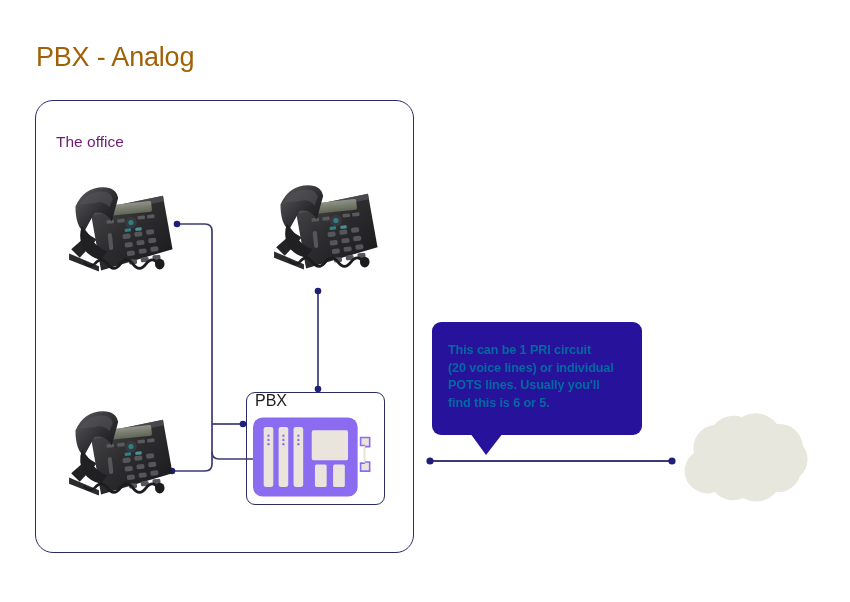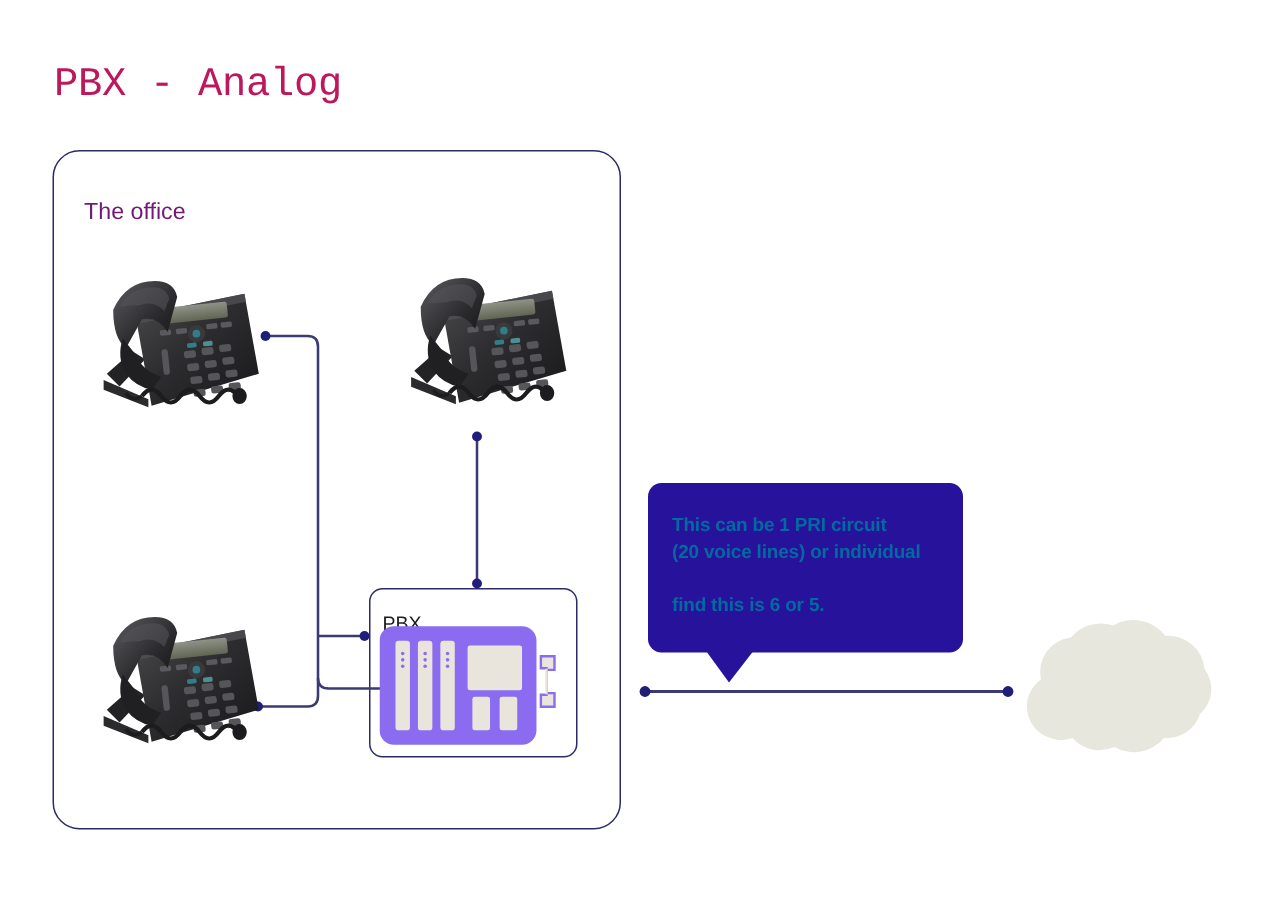--- a/index.html
+++ b/index.html
@@ -18,24 +18,23 @@
     position: absolute;
     left: 0; top: 0;
     width: 850px;
     height: 602px;
   }
   .page-title {
     position: absolute;
     left: 36px;
     top: 42px;
     font-size: 27px;
-    color: #be185d;
+    color: #a16207;
     letter-spacing: -0.2px;
     white-space: nowrap;
-    font-family: Liberation Mono, monospace;
   }
   .office-box {
     position: absolute;
     left: 35px;
     top: 100px;
     width: 379px;
     height: 453px;
     border: 1.4px solid #2b2b66;
     border-radius: 18px;
     box-sizing: border-box;
@@ -56,22 +55,22 @@
     width: 139px;
     height: 113px;
     border: 1.2px solid #2b2b66;
     border-radius: 9px;
     box-sizing: border-box;
     background: #ffffff;
   }
   .pbx-label {
     position: absolute;
     left: 255px;
-    top: 408px;
-    font-size: 13px;
+    top: 392px;
+    font-size: 16px;
     color: #1c1c1c;
     white-space: nowrap;
   }
   .tooltip {
     position: absolute;
     left: 432px;
     top: 322px;
     width: 210px;
     height: 113px;
     background: #27139b;
@@ -108,21 +107,21 @@
 <div class="office-box"></div>
 <div class="office-label">The office</div>
 
 <div class="pbx-box"></div>
 <div class="pbx-label">PBX</div>
 
 <div class="tooltip"></div>
 <div class="tooltip-text">
   <span>This can be 1 PRI circuit</span><br>
   <span>(20 voice lines) or individual</span><br>
-  <br>
+  <span>POTS lines. Usually you'll</span><br>
   <span>find this is 6 or 5.</span>
 </div>
 
 <div class="cloud-label">PSTN/Carrier</div>
 
 <svg id="canvas" viewBox="0 0 850 602" xmlns="http://www.w3.org/2000/svg">
 
   <defs>
 
     <linearGradient id="bodyGrad" x1="0" y1="0" x2="1" y2="1">

